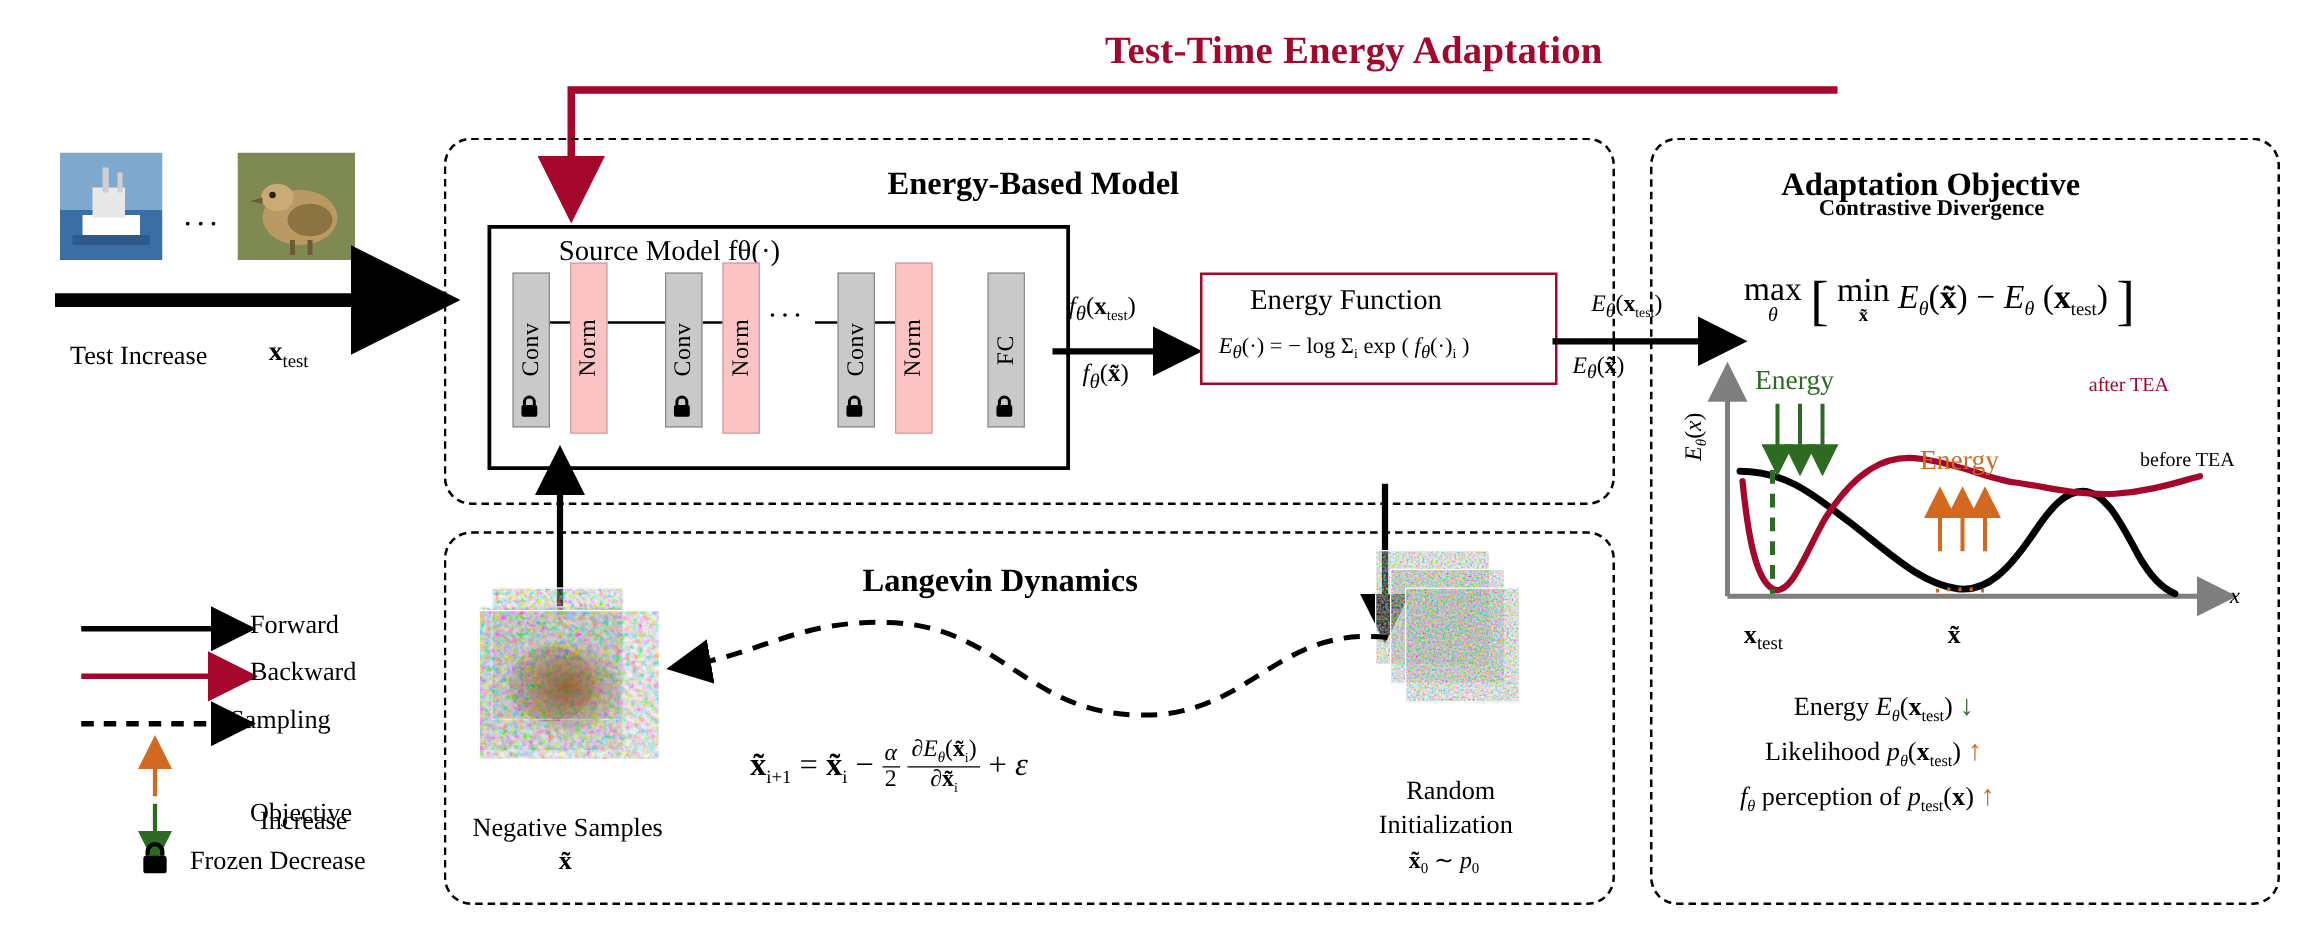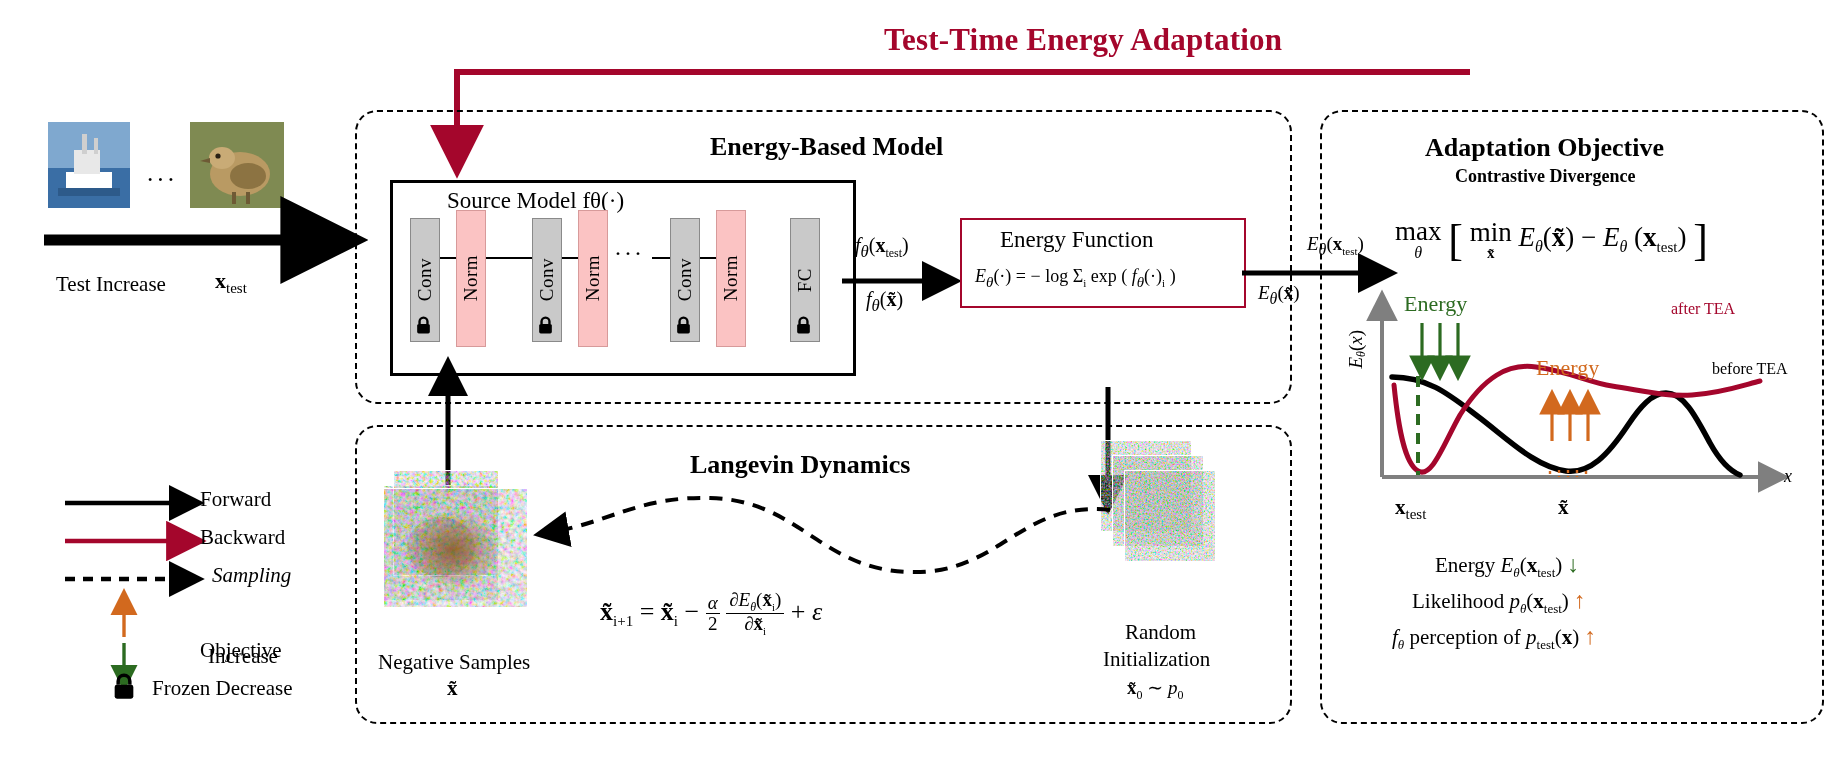--- a/index.html
+++ b/index.html
@@ -145,21 +145,21 @@
 <svg class="abs" style="left:840px;top:250px;width:120px;height:50px;pointer-events:none;">
   <line x1="2" y1="31" x2="100" y2="31" stroke="#000" stroke-width="5" marker-end="url(#blkheadbig)"></line>
 </svg>
 
 <div class="enbox" style="left:960px;top:218px;width:282px;height:86px;"></div>
 <div class="abs" style="left:1000px;top:227px;font-size:23px;">Energy Function</div>
 <div class="abs math" style="left:975px;top:266px;font-size:18px;">
   <i>E</i><sub style="font-style:italic;">θ</sub>(·) = − log Σ<sub style="font-size:11px;">i</sub> exp ( <i>f</i><sub style="font-style:italic;">θ</sub>(·)<sub style="font-size:11px;">i</sub> )
 </div>
 
-<div class="abs math" style="left:1307px;top:233px;font-size:19px;">
+<div class="abs math" style="left:1273px;top:233px;font-size:19px;">
   <i>E</i><sub style="font-style:italic;">θ</sub>(<b>x</b><sub style="font-size:11px;">test</sub>)
 </div>
 <div class="abs math" style="left:1258px;top:282px;font-size:19px;">
   <i>E</i><sub style="font-style:italic;">θ</sub>(<b>x̃</b>)
 </div>
 <svg class="abs" style="left:1240px;top:255px;width:160px;height:40px;pointer-events:none;">
   <line x1="2" y1="18" x2="136" y2="18" stroke="#000" stroke-width="5" marker-end="url(#blkheadbig)"></line>
 </svg>
 
 <div class="panel" style="left:355px;top:425px;width:933px;height:295px;"></div>
@@ -272,21 +272,21 @@
   </span>
   <span style="display:inline-block;vertical-align:middle;text-align:center;font-size:19px;line-height:1.05;">
     <span style="display:block;border-bottom:1.6px solid #000;padding:0 3px;">∂<i>E</i><sub style="font-size:12px;font-style:italic;">θ</sub>(<b>x̃</b><sub style="font-size:11px;">i</sub>)</span>
     <span style="display:block;padding:0 3px;">∂<b>x̃</b><sub style="font-size:11px;">i</sub></span>
   </span>
   + <i>ε</i>
 </div>
 
 <div class="panel" style="left:1320px;top:110px;width:500px;height:610px;"></div>
 <div class="abs panel-title" style="left:1425px;top:133px;">Adaptation Objective</div>
-<div class="abs panel-sub" style="left:1455px;top:166px;">Contrastive Divergence</div>
+<div class="abs panel-sub" style="left:1455px;top:156px;">Contrastive Divergence</div>
 
 <div class="abs math" style="left:1395px;top:215px;font-size:27px;white-space:nowrap;">
   <span style="display:inline-block;text-align:center;line-height:1;vertical-align:middle;">
     <span style="display:block;">max</span>
     <span style="display:block;font-size:16px;"><i>θ</i></span>
   </span>
   <span style="font-size:44px;vertical-align:-9px;font-weight:300;">[</span>
   <span style="display:inline-block;text-align:center;line-height:1;vertical-align:middle;">
     <span style="display:block;">min</span>
     <span style="display:block;font-size:15px;"><b>x̃</b></span>
@@ -387,21 +387,21 @@
   <line x1="5" y1="84" x2="125" y2="84" stroke="#000" stroke-width="4.5" stroke-dasharray="10,8" marker-end="url(#blkheadbig)"></line>
   <line x1="64" y1="142" x2="64" y2="108" stroke="#d2691e" stroke-width="3.4" marker-end="url(#orangehead)"></line>
   <line x1="64" y1="148" x2="64" y2="182" stroke="#2c6b21" stroke-width="3.4" marker-end="url(#greenhead)"></line>
 </svg>
 <div class="legendrow" style="left:200px;top:487px;">
   <span>Forward</span>
 </div>
 <div class="legendrow" style="left:200px;top:525px;">
   <span>Backward</span>
 </div>
-<div class="legendrow" style="left:212px;top:563px;font-style:italic;">
+<div class="legendrow" style="left:184px;top:563px;">
   <span>Sampling</span>
 </div>
 <div class="legendrow" style="left:208px;top:600px;margin-top:44px;">
   <span>Increase</span>
 </div>
 <div class="legendrow" style="left:200px;top:638px;">
   <span>Objective</span>
 </div>
 <div class="abs" style="left:110px;top:673px;width:28px;height:28px;">
   <svg width="28" height="28" viewBox="0 0 24 24">

